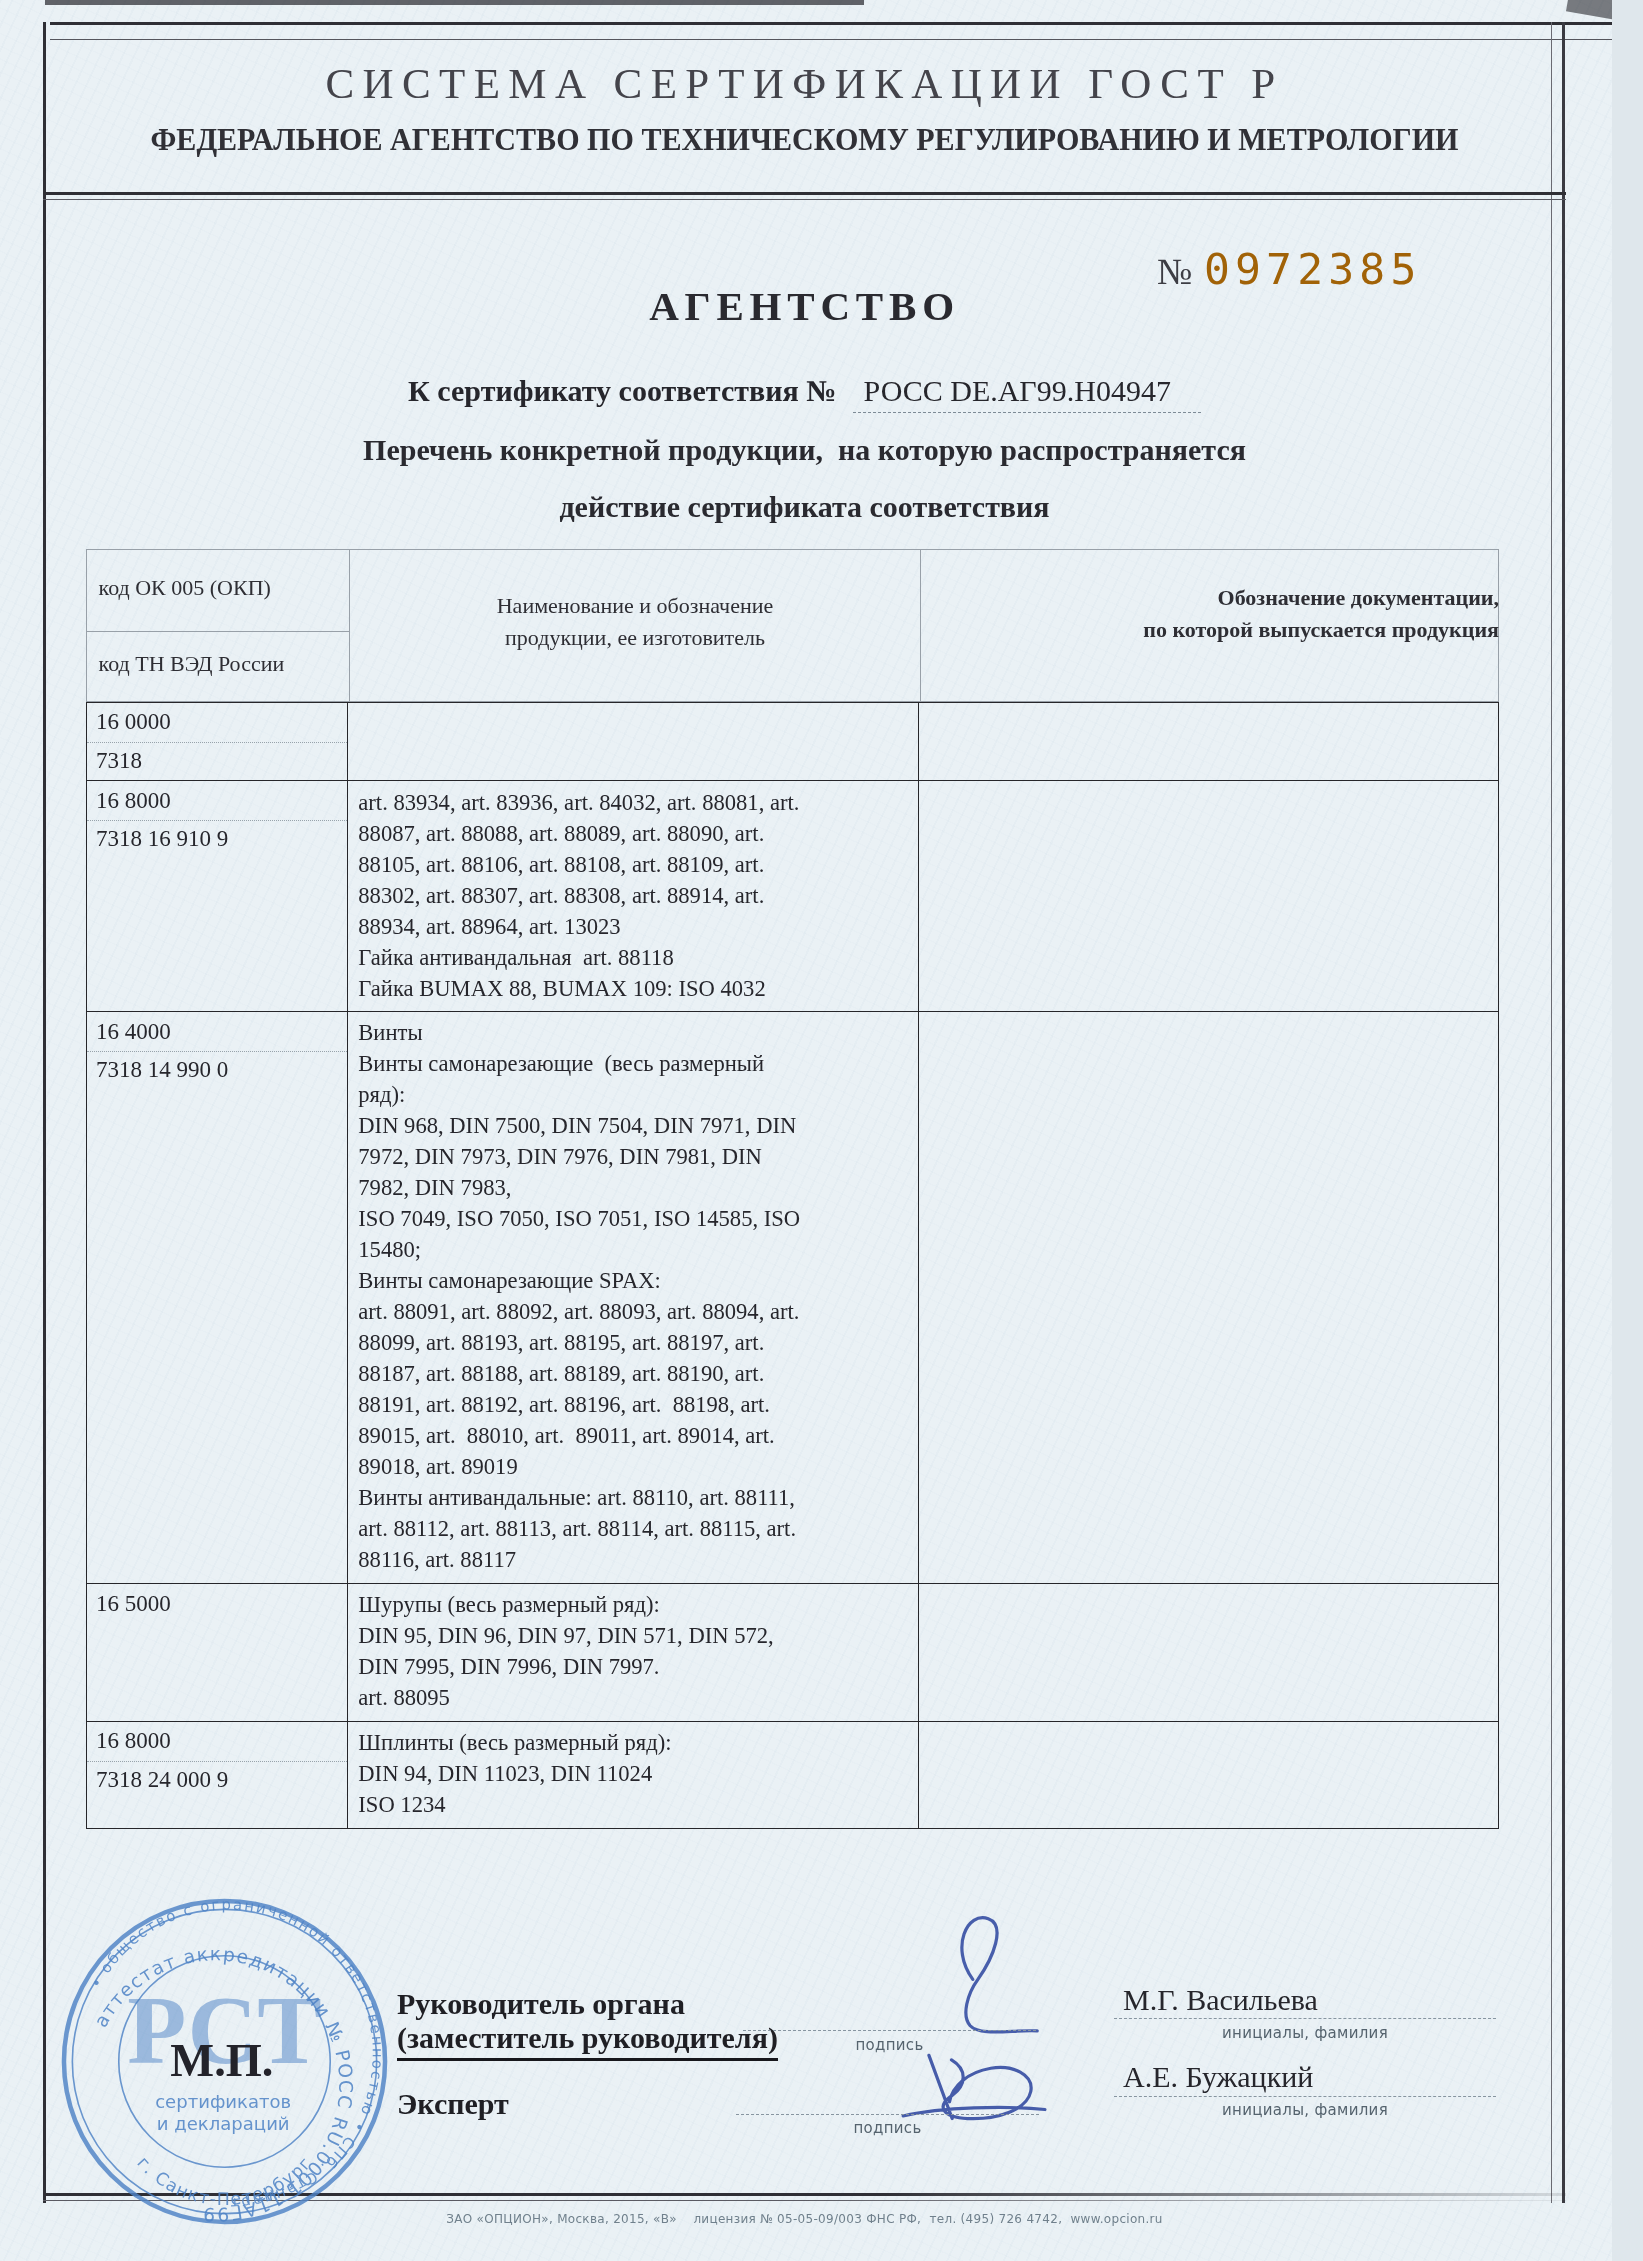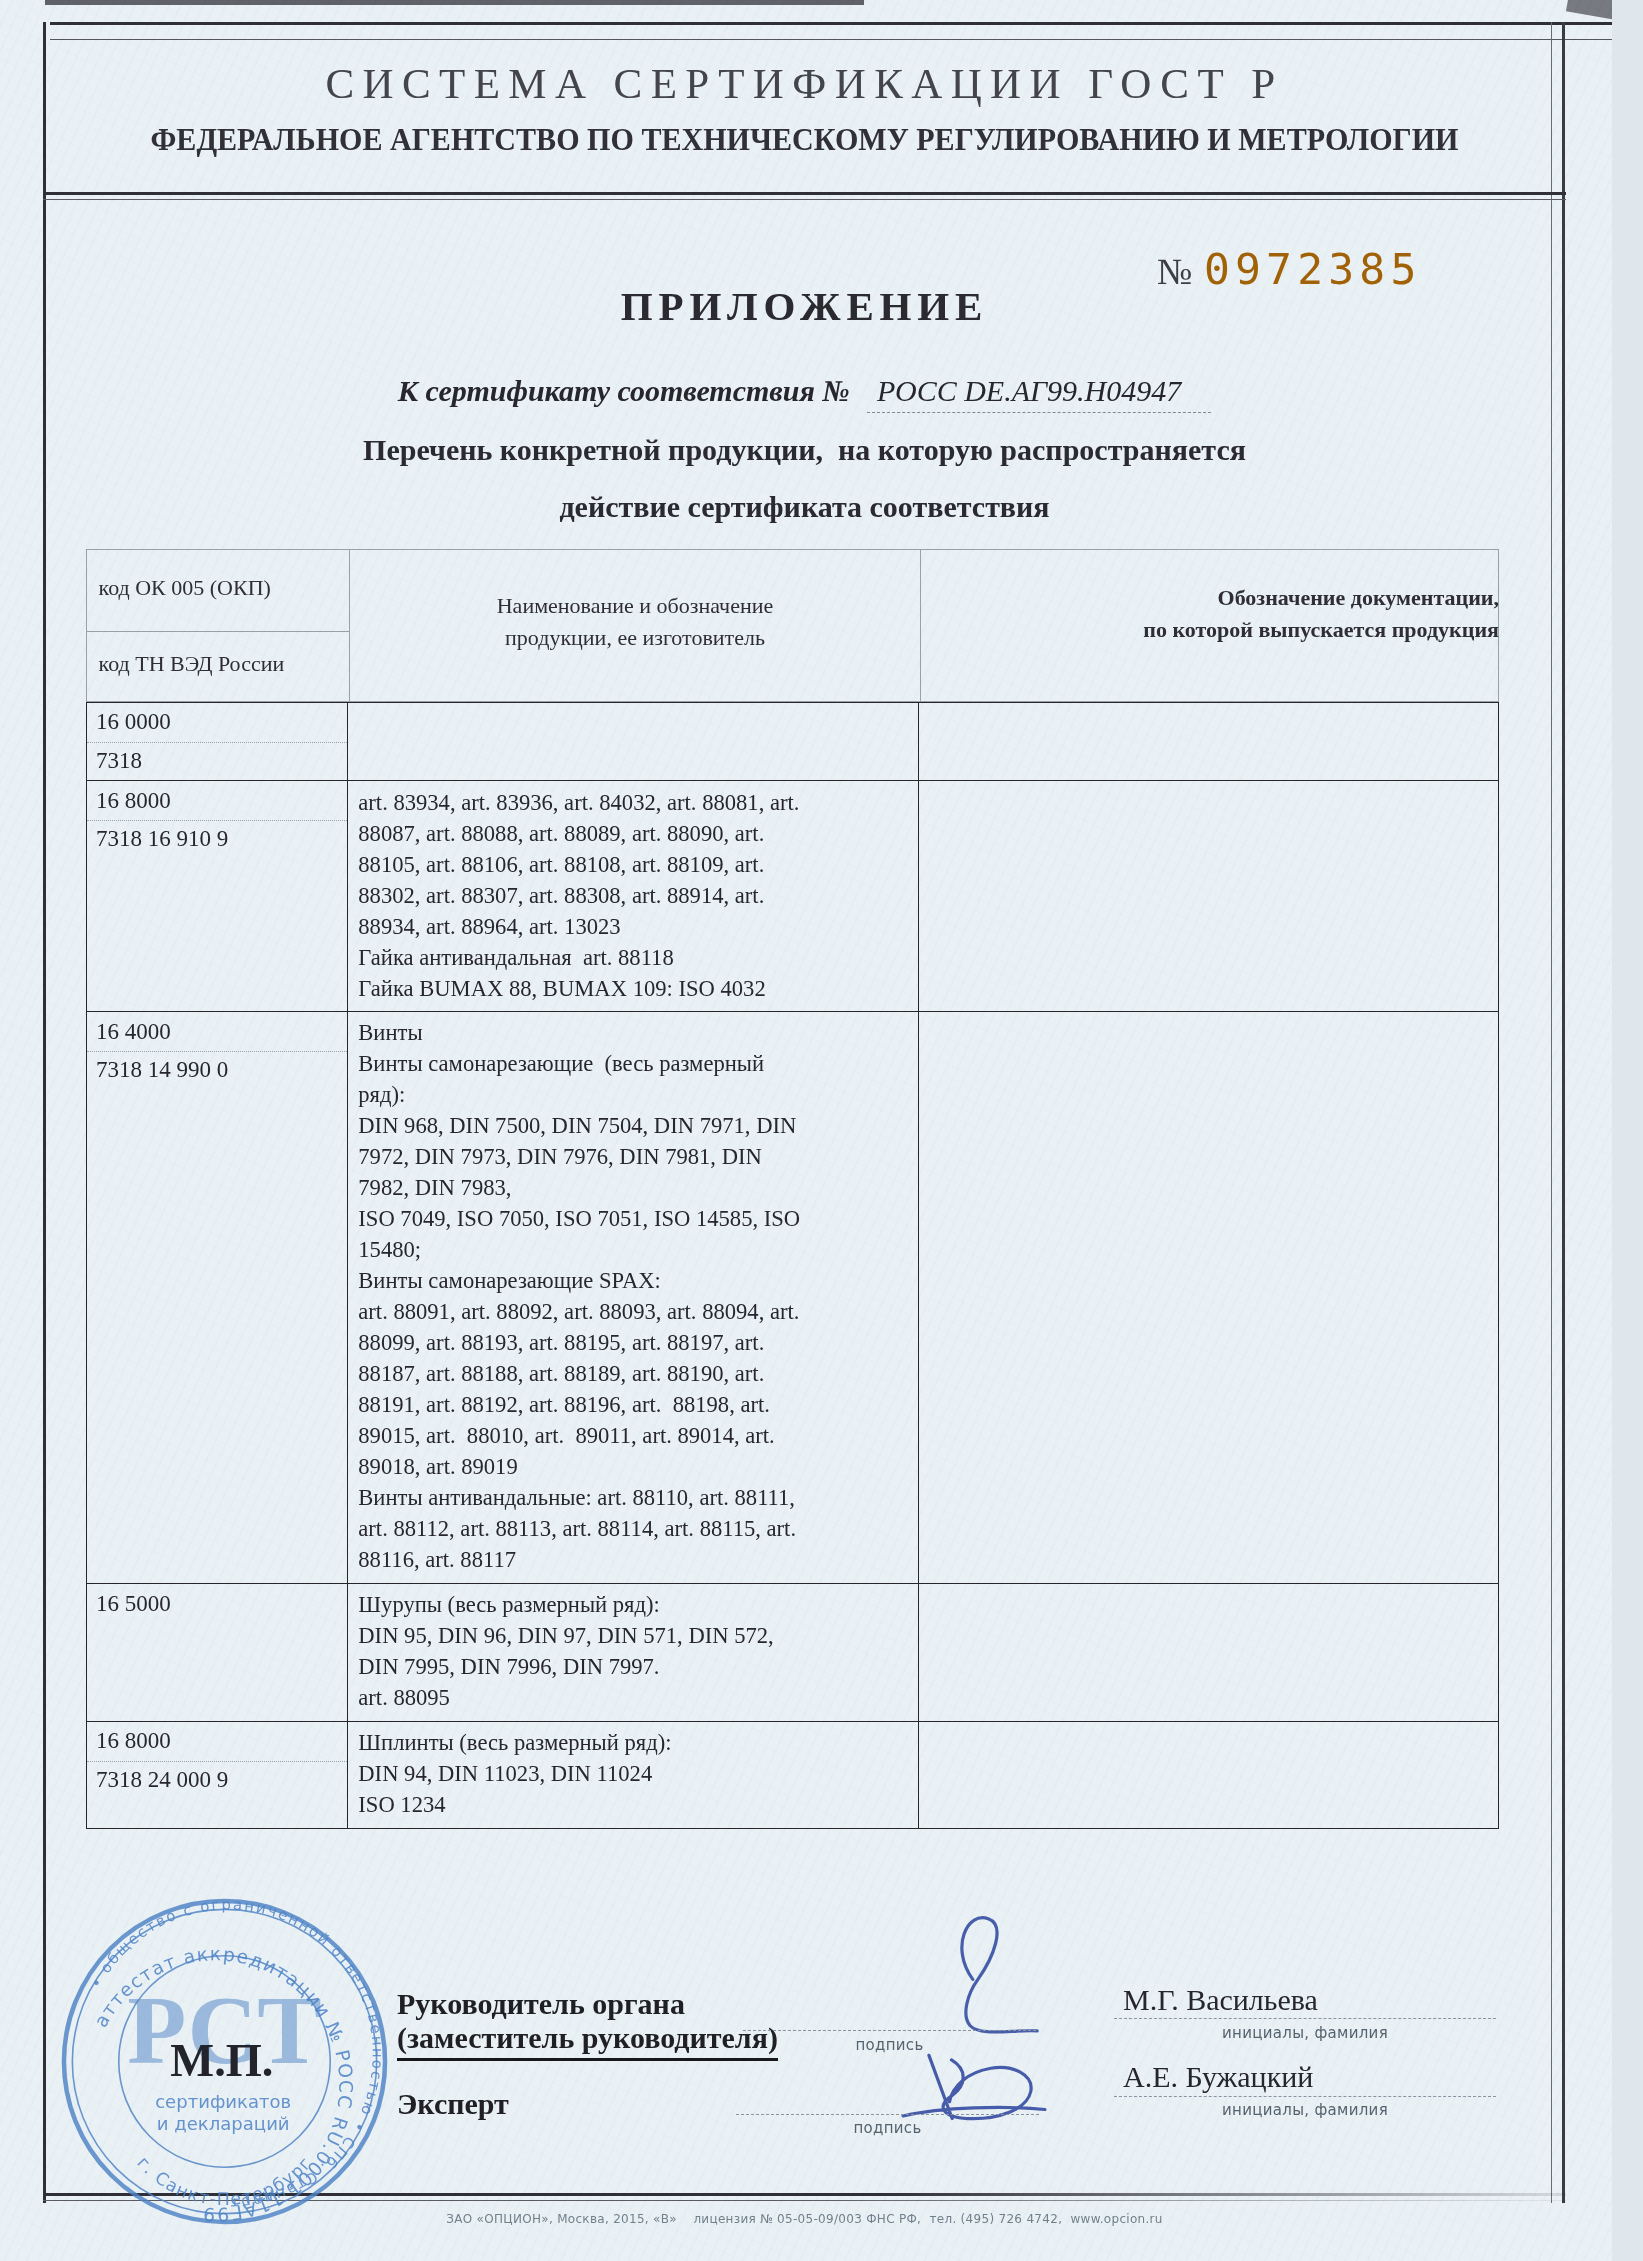--- a/index.html
+++ b/index.html
@@ -43,21 +43,21 @@
 
   .cert-no { left:1157px; top:244px; white-space:nowrap; }
   .cert-no .sign { font-size:37px; color:#3d3d44; margin-right:11.6px; }
   .cert-no .digits { font-family:"DejaVu Sans Mono", monospace; font-size:43px;
         letter-spacing:5.2px; color:#a16207; }
 
   .title { left:43px; top:282px; width:1523px; font-size:41px; font-weight:700;
         letter-spacing:5.8px; color:#2a2a30; }
 
   .cert-line { left:43px; top:374px; width:1523px; display:flex; justify-content:center;
-        align-items:baseline; font-size:30px;font-style:italic; }
+        align-items:baseline; font-size:30px; }
   .cert-line .lbl { font-weight:600; margin-right:17px; white-space:pre; }
   .cert-line .val { border-bottom:1.9px dashed #7d8b96; padding:0 30px 3.9px 10.3px; white-space:pre; }
 
   .intro { left:43px; top:433px; width:1523px; font-size:30px; font-weight:700;
         color:#2a2a30; white-space:pre; }
   .intro2 { top:490px; }
 
   
   .table { left:86px; top:549px; width:1413px; }
   .thead { display:grid; grid-template-columns:262px 571px 579px; height:153px;
@@ -127,21 +127,21 @@
   <div class="abs bottom-rule-a"></div>
   <div class="abs bottom-rule-b"></div>
 
   <div class="abs h1 center">СИСТЕМА СЕРТИФИКАЦИИ ГОСТ Р</div>
   <div class="abs h2 center">ФЕДЕРАЛЬНОЕ АГЕНТСТВО ПО ТЕХНИЧЕСКОМУ РЕГУЛИРОВАНИЮ И МЕТРОЛОГИИ</div>
 
   <div class="abs cert-no">
     <span class="sign">№</span><span class="digits">0972385</span>
   </div>
 
-  <div class="abs title center">ПРИЛОЖЕНИЕ</div>
+  <div class="abs title center">АГЕНТСТВО</div>
 
   <div class="abs cert-line">
     <span class="lbl">К сертификату соответствия №</span>
     <span class="val">РОСС DE.АГ99.Н04947</span>
   </div>
 
   <div class="abs intro center">Перечень конкретной продукции,  на которую распространяется</div>
   <div class="abs intro intro2 center">действие сертификата соответствия</div>
 
   <div class="abs table">

